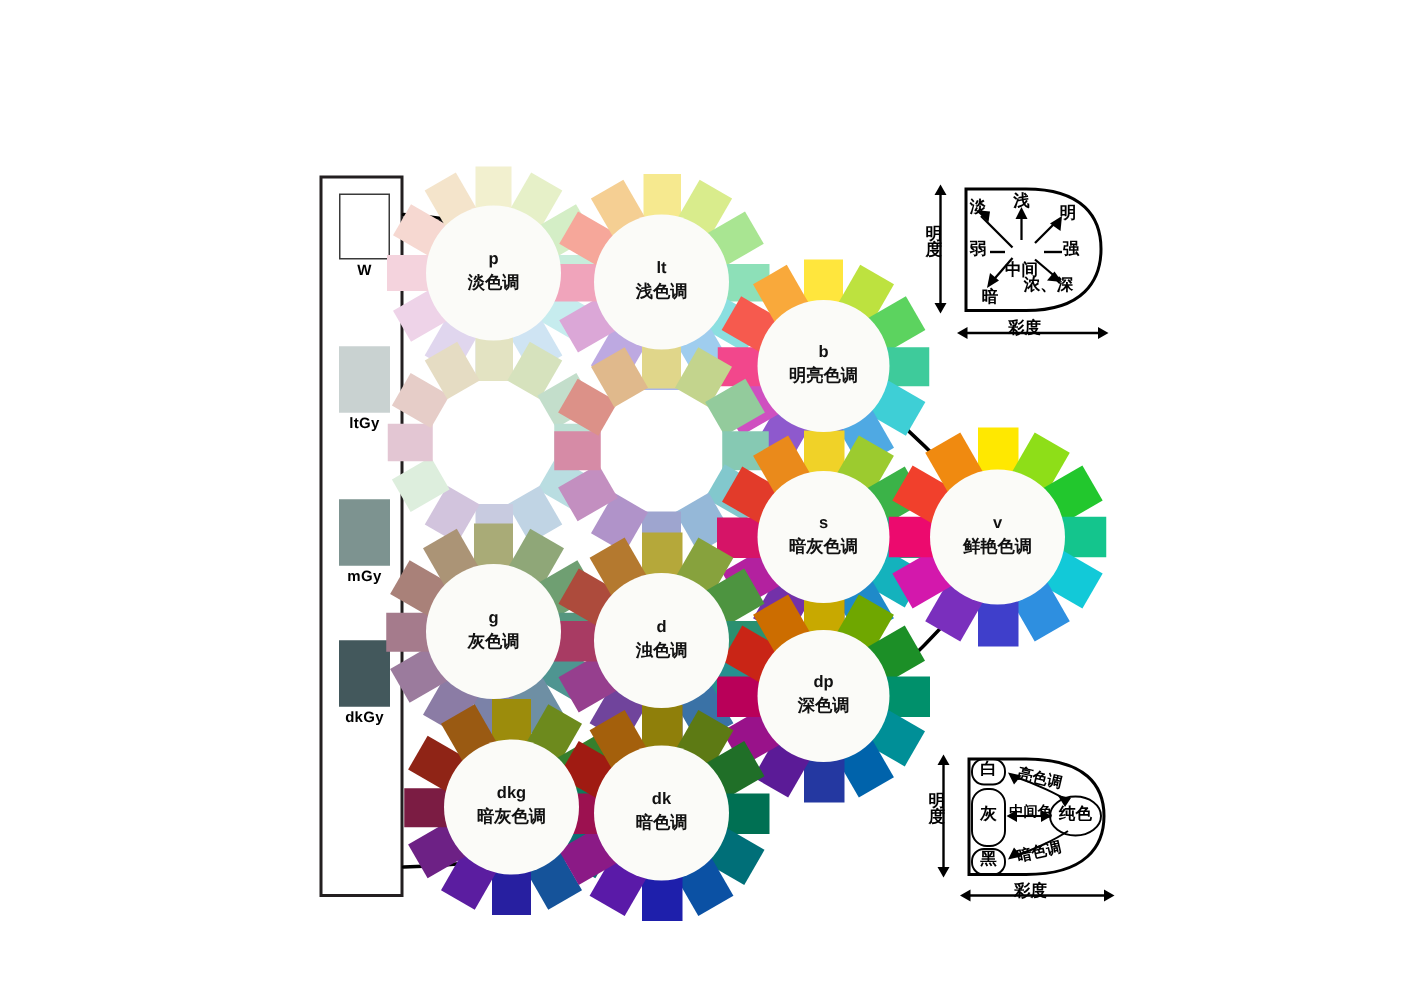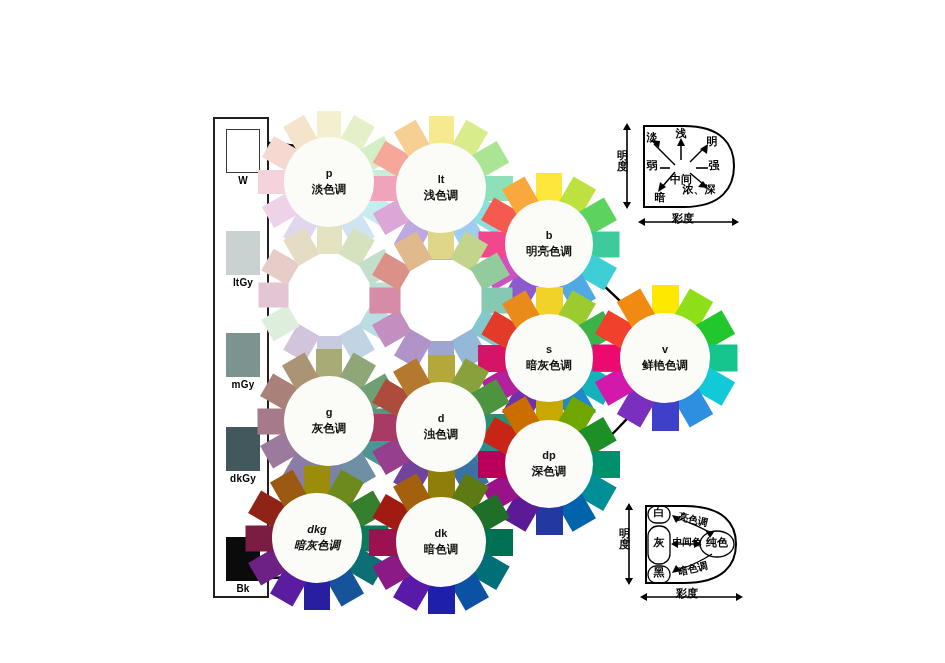--- a/index.html
+++ b/index.html
@@ -65,24 +65,20 @@
       <div class="gray-chip" style="background:#c9d2d1;border-color:#c9d2d1"></div>
       <div class="gray-lbl">ltGy</div>
     </div>
     <div class="gray-cell" style="top:214px">
       <div class="gray-chip" style="background:#7d9390;border-color:#7d9390"></div>
       <div class="gray-lbl">mGy</div>
     </div>
     <div class="gray-cell" style="top:308px">
       <div class="gray-chip" style="background:#43585c;border-color:#43585c"></div>
       <div class="gray-lbl">dkGy</div>
-    </div>
-    <div class="gray-cell" style="top:418px">
-      <div class="gray-chip" style="background:#0b0b0b;border-color:#0b0b0b"></div>
-      <div class="gray-lbl">Bk</div>
     </div>
   </div>
 
   <div id="wheel-layer">
       <div class="wheel" style="left: 251px; top: 104px; width: 156px; height: 156px;">
         <div class="petal" style="width: 24px; height: 30px; background: rgb(242, 240, 207); left: 66px; top: 7.4px; transform: rotate(0deg);"></div>
         <div class="petal" style="width: 24px; height: 30px; background: rgb(230, 240, 200); left: 93.8px; top: 14.849px; transform: rotate(30deg);"></div>
         <div class="petal" style="width: 24px; height: 30px; background: rgb(212, 238, 198); left: 114.151px; top: 35.2px; transform: rotate(60deg);"></div>
         <div class="petal" style="width: 24px; height: 30px; background: rgb(199, 237, 219); left: 121.6px; top: 63px; transform: rotate(90deg);"></div>
         <div class="petal" style="width: 24px; height: 30px; background: rgb(198, 236, 238); left: 114.151px; top: 90.8px; transform: rotate(120deg);"></div>
@@ -245,21 +241,21 @@
         <div class="petal" style="width: 27px; height: 31px; background: rgb(91, 27, 151); left: 36.94px; top: 110.235px; transform: rotate(210deg);"></div>
         <div class="petal" style="width: 27px; height: 31px; background: rgb(153, 18, 138); left: 16.7647px; top: 90.06px; transform: rotate(240deg);"></div>
         <div class="petal" style="width: 27px; height: 31px; background: rgb(185, 0, 89); left: 9.38px; top: 62.5px; transform: rotate(270deg);"></div>
         <div class="petal" style="width: 27px; height: 31px; background: rgb(201, 37, 22); left: 16.7647px; top: 34.94px; transform: rotate(300deg);"></div>
         <div class="petal" style="width: 27px; height: 31px; background: rgb(204, 109, 0); left: 36.94px; top: 14.7647px; transform: rotate(330deg);"></div>
         <div class="hub" style="width: 88px; height: 88px; left: 34px; top: 34px;">
           <div class="abbr">dp</div>
           <div class="cn">深色调</div>
         </div>
       </div>
-      <div class="wheel" style="left: 238px; top: 459px; width: 158px; height: 158px; font-style: italic;">
+      <div class="wheel" style="left: 262px; top: 459px; width: 158px; height: 158px;">
         <div class="petal" style="width: 26px; height: 31px; background: rgb(156, 140, 12); left: 66px; top: 7.38px; transform: rotate(0deg);"></div>
         <div class="petal" style="width: 26px; height: 31px; background: rgb(109, 138, 29); left: 94.06px; top: 14.8987px; transform: rotate(30deg);"></div>
         <div class="petal" style="width: 26px; height: 31px; background: rgb(53, 127, 45); left: 114.601px; top: 35.44px; transform: rotate(60deg);"></div>
         <div class="petal" style="width: 26px; height: 31px; background: rgb(13, 122, 91); left: 122.12px; top: 63.5px; transform: rotate(90deg);"></div>
         <div class="petal" style="width: 26px; height: 31px; background: rgb(12, 111, 116); left: 114.601px; top: 91.56px; transform: rotate(120deg);"></div>
         <div class="petal" style="width: 26px; height: 31px; background: rgb(21, 83, 154); left: 94.06px; top: 112.101px; transform: rotate(150deg);"></div>
         <div class="petal" style="width: 26px; height: 31px; background: rgb(39, 31, 160); left: 66px; top: 119.62px; transform: rotate(180deg);"></div>
         <div class="petal" style="width: 26px; height: 31px; background: rgb(91, 29, 160); left: 37.94px; top: 112.101px; transform: rotate(210deg);"></div>
         <div class="petal" style="width: 26px; height: 31px; background: rgb(109, 33, 133); left: 17.3987px; top: 91.56px; transform: rotate(240deg);"></div>
         <div class="petal" style="width: 26px; height: 31px; background: rgb(123, 28, 67); left: 9.88px; top: 63.5px; transform: rotate(270deg);"></div>

